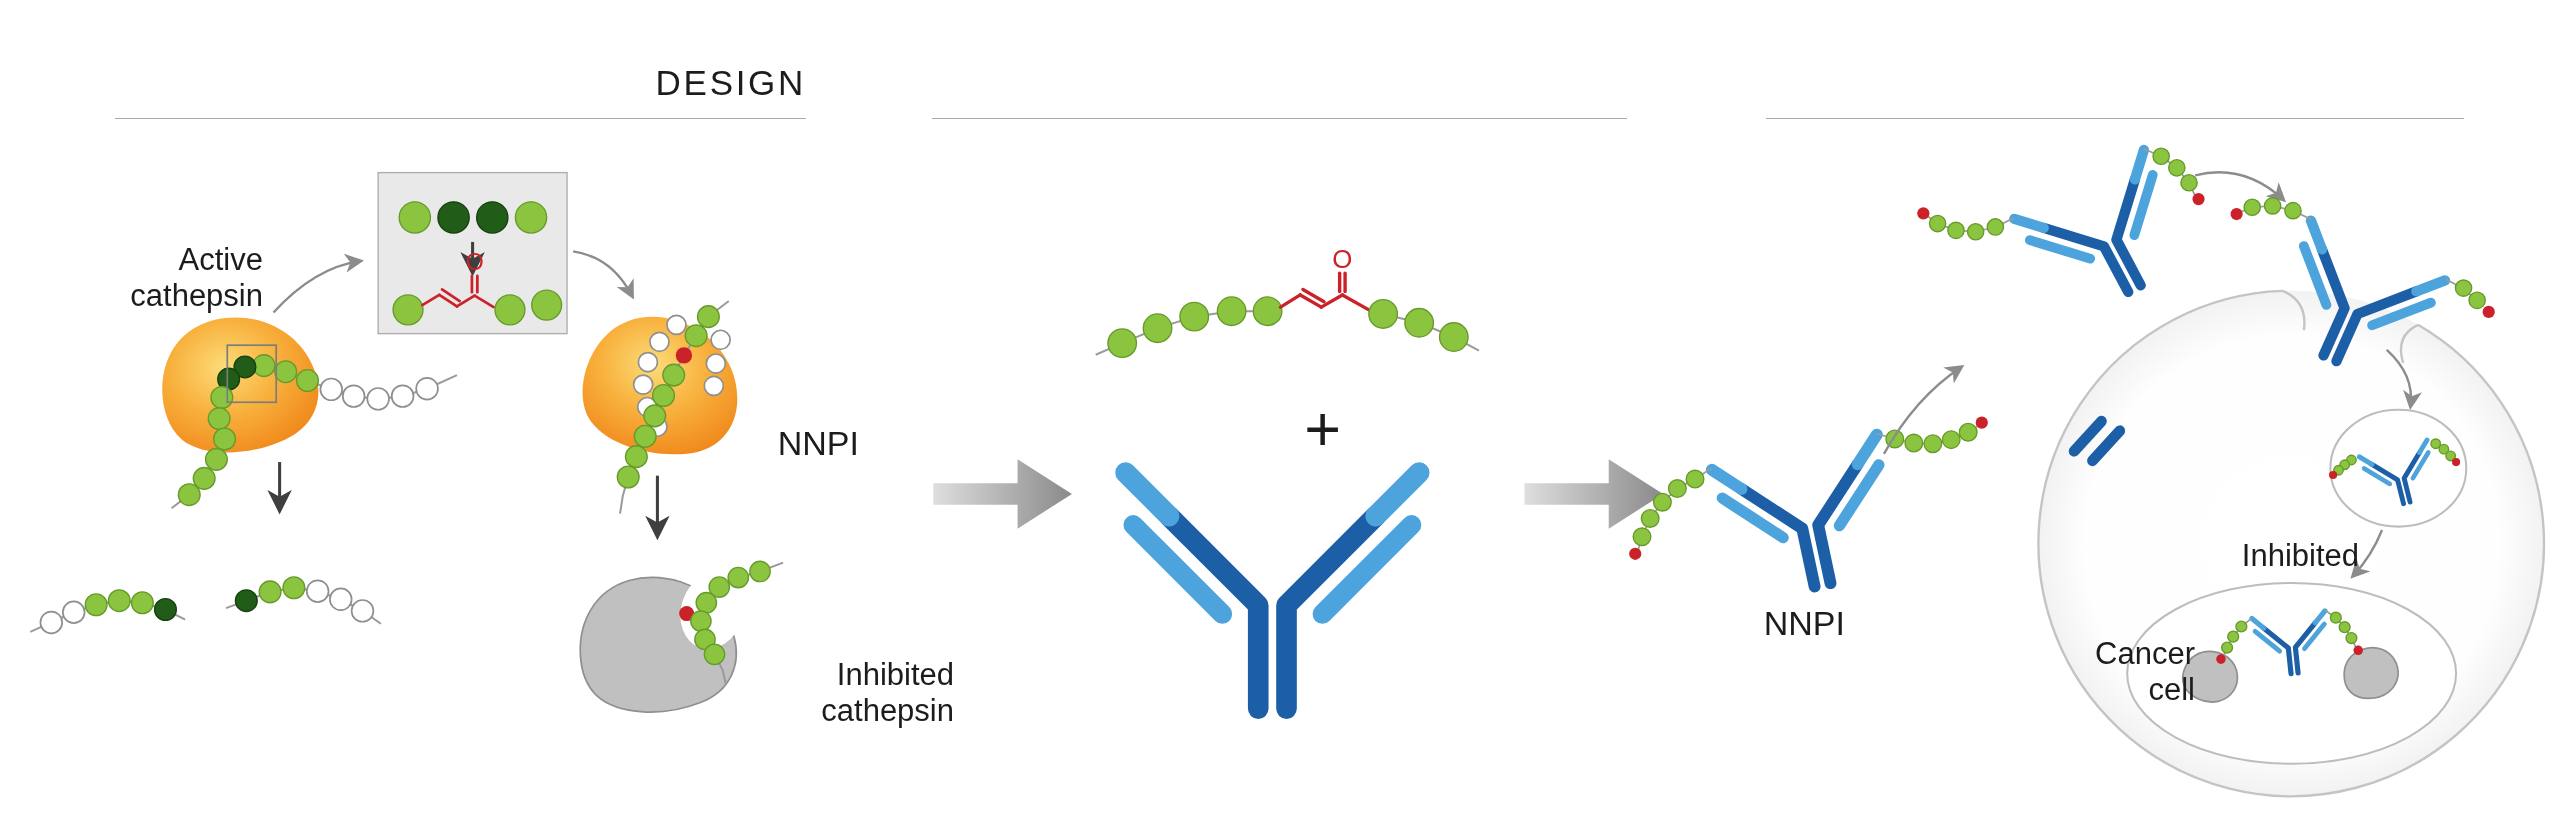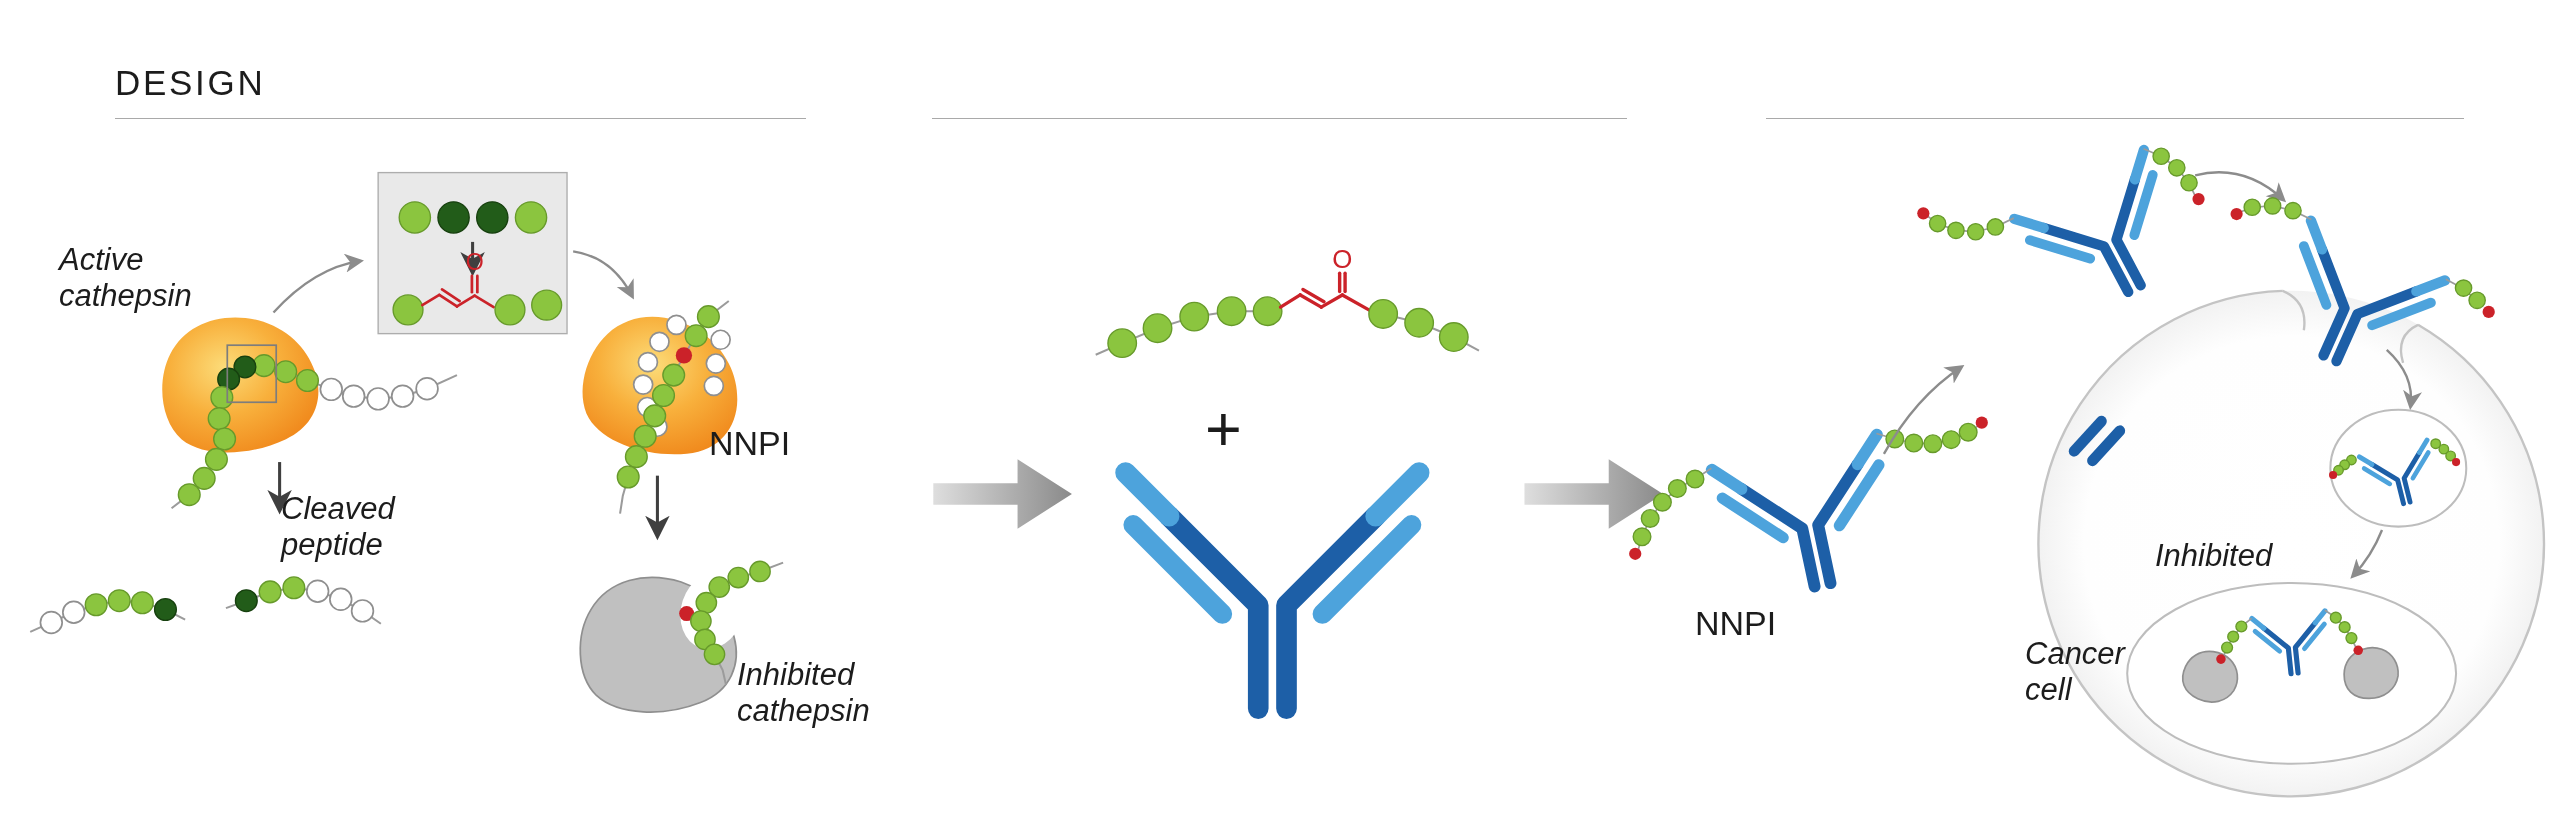--- a/index.html
+++ b/index.html
@@ -1,23 +1,23 @@
 <!DOCTYPE html>
 <html style="--peptide-green: #8bc53f; --peptide-dark-green: #225c19; --warhead-red: #cb2229; --enzyme-orange-light: #fcdc79; --enzyme-orange-mid: #f8b03c; --enzyme-orange-deep: #ee7f14; --inhibited-gray: #c0c0c0; --antibody-dark-blue: #1d5fa7; --antibody-light-blue: #4da3dc; --arrow-gray: #8c8c8c; --membrane-gray: #c4c4c4; --text-black: #1c1c1c;font-size:11px"><head>
 <meta charset="utf-8">
 <style>
   * { margin:0; padding:0; box-sizing:border-box; }
   html,body { background:#ffffff; }
   body { font-family:"Liberation Sans","DejaVu Sans",sans-serif; color:var(--text-black,#1c1c1c); }
   .stage { position:relative; width:2576px; height:829px; background:#ffffff; overflow:hidden; }
   .art { position:absolute; left:0; top:0; }
-  .lbl { position:absolute; white-space:pre-line; text-align:left; line-height:1.16; color:var(--text-black,#1c1c1c); }
+  .lbl { position:absolute; white-space:pre-line; text-align:right; line-height:1.16; color:var(--text-black,#1c1c1c); }
   .sec-title { font-size:35px; letter-spacing:2.7px; }
   .rule { position:absolute; height:1.4px; background:#a9a9a9; }
-  .ital { font-style:italic; font-size:31px; }
+  .ital { font-size:31px; }
   .boldlbl { font-weight:normal; font-size:34px; }
   .plus { font-size:63px; font-weight:500; }
 
   
   .bb { fill:none; stroke:#9b9b9b; stroke-width:3; }
   .bb2 { fill:none; stroke:#9b9b9b; stroke-width:2.5; }
   .bd-g { fill:var(--peptide-green,#8bc53f); stroke:#679a2b; stroke-width:2; }
   .bd-d { fill:var(--peptide-dark-green,#225c19); stroke:#17400f; stroke-width:2; }
   .bd-w { fill:#ffffff; stroke:#8f8f8f; stroke-width:2.5; }
   .bd-r { fill:var(--warhead-red,#cb2229); stroke:none; }
@@ -316,22 +316,20 @@
 
 <div class="lbl sec-title" style="left:115px;top:63px;width:691px">DESIGN</div>
 <div class="rule" style="left:115px;top:118px;width:691px"></div>
 
 <div class="rule" style="left:932px;top:118px;width:695px"></div>
 
 <div class="rule" style="left:1766px;top:118px;width:698px"></div>
 
 <div class="lbl ital" style="left:59px;top:242px;width:204px">Active
 cathepsin</div>
-<div class="lbl ital" style="left:281px;top:491px;width:204px">Cleaved
-peptide</div>
 <div class="lbl boldlbl" style="left:709px;top:424px;width:150px">NNPI</div>
 <div class="lbl ital" style="left:737px;top:657px;width:217px">Inhibited
 cathepsin</div>
 
 <div class="lbl plus" style="left:1205px;top:393px;width:136px">+</div>
 
 <div class="lbl boldlbl" style="left:1695px;top:604px;width:150px">NNPI</div>
 <div class="lbl ital" style="left:2025px;top:636px;width:170px">Cancer
 cell</div>
 <div class="lbl ital" style="left:2155px;top:538px;width:204px">Inhibited</div>

